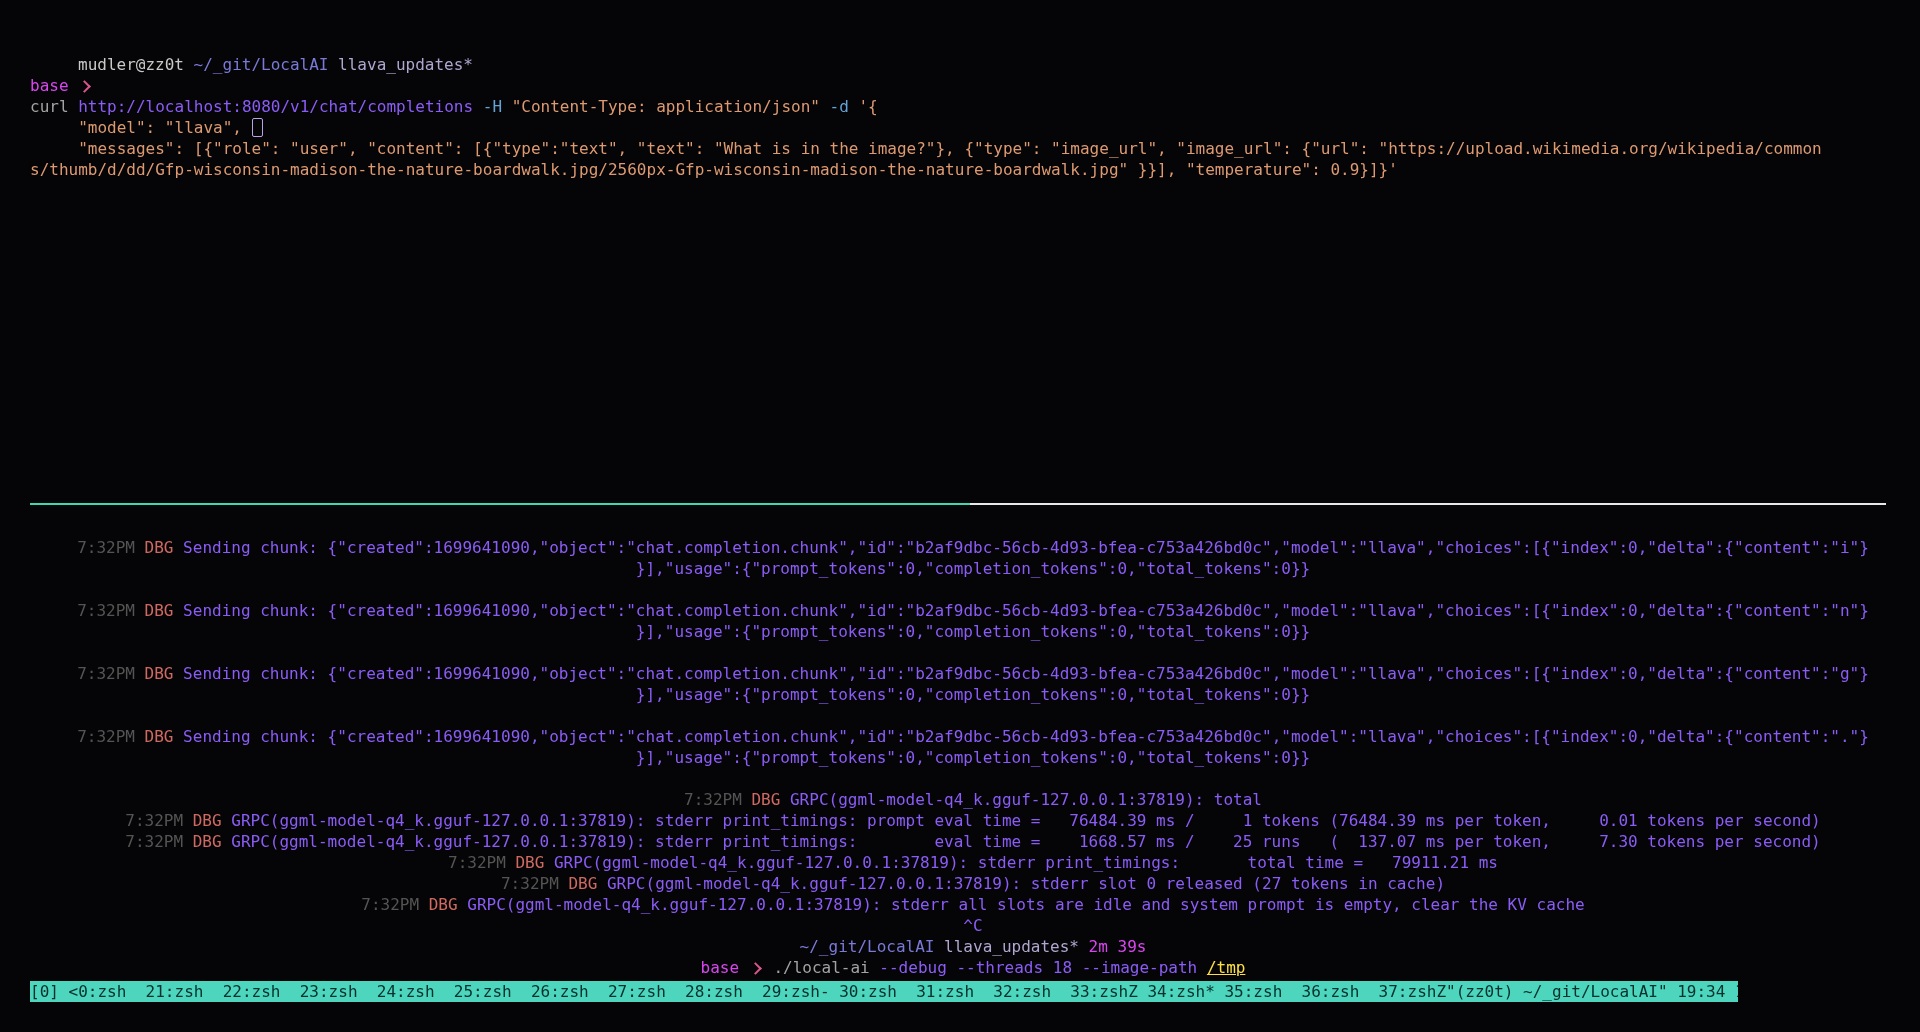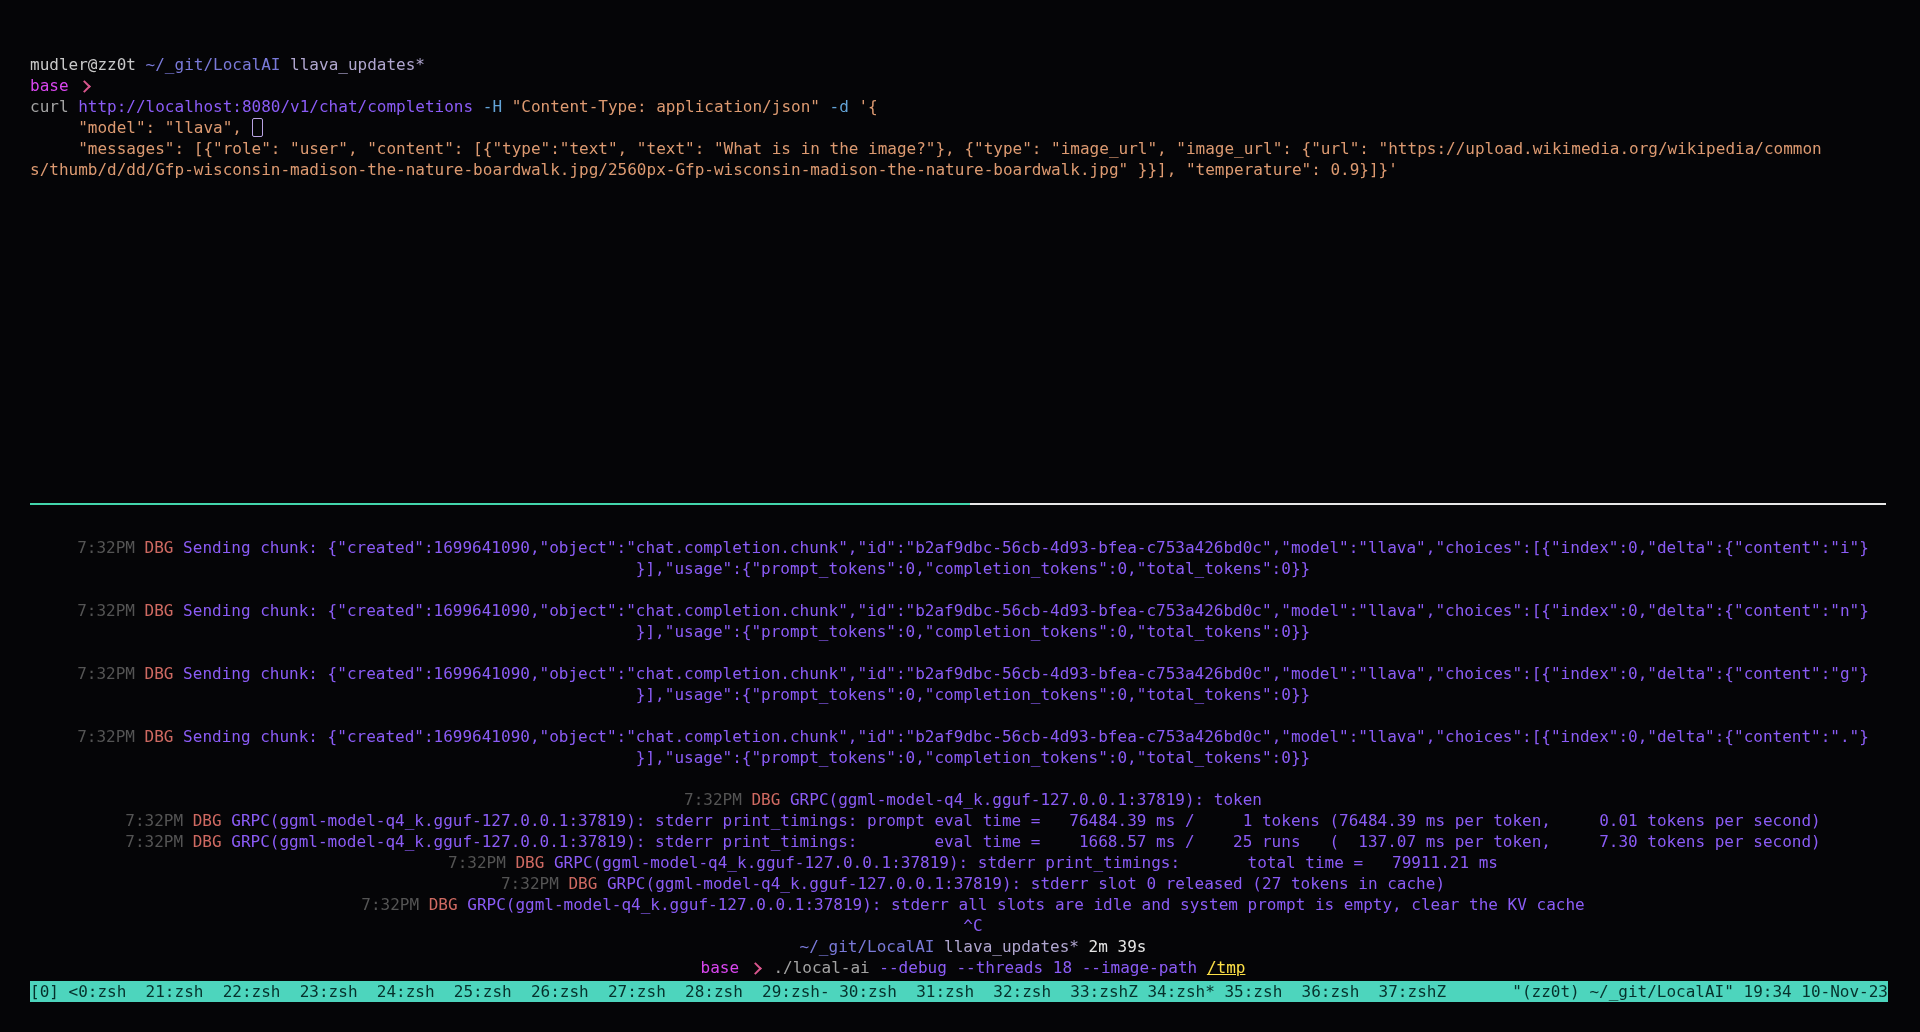--- a/index.html
+++ b/index.html
@@ -2,37 +2,37 @@
 <html><head>
 <meta charset="utf-8">
 <style>
   html,body{margin:0;padding:0;background:#050507;width:1920px;height:1032px;overflow:hidden;}
   .screen{position:absolute;inset:0;font-family:"DejaVu Sans Mono","Liberation Mono",monospace;font-size:16px;line-height:21px;color:#d4d4d4;}
   .pane{position:absolute;left:30px;right:4px;}
   .pane-top{top:54px;}
   .pane-bottom{top:537px;text-align:center;}
   .tline{white-space:pre;height:21px;overflow:hidden;}
   .c-fg{color:#8b5cf6;}
-  .c-user{color:#c9c9c9;}
+  .c-user{color:#c9c9c9;margin-left:48px;}
   .c-path{color:#7a7ad9;}
   .c-branch{color:#b0a6cf;margin-top:28px;}
   .c-dim{color:#d946ef;}
   .c-cmd{color:#a3a3a3;}
   .c-flag{color:#63a3d6;}
   .c-str{color:#dd9a71;}
   .c-time{color:#545454;}
   .c-dbg{color:#cf6a62;}
-  .c-dur{color:#e5e5e5;}
+  .c-dur{color:#d946ef;}
   .c-tmp{color:#fde047;text-decoration:underline;}
   .chevron{display:inline-block;width:7px;height:7px;border-top:2px solid #d9568e;border-right:2px solid #d9568e;transform:rotate(45deg);margin:0 4px 1px 2px;vertical-align:middle;}
   .cursor{display:inline-block;width:9px;height:17px;border:1px solid #b9a3e3;border-radius:2px;vertical-align:text-bottom;}
   .divider{position:absolute;top:503px;left:30px;width:1860px;height:2px;display:flex;}
   .div-green{width:940px;height:2px;background:#43d6ac;}
   .div-white{width:916px;height:2px;background:#e8e8e8;}
-  .statusbar{position:absolute;left:30px;top:981px;width:1858px;height:21px;background:#4dd5bd;color:#06312c;display:flex;justify-content:space-between;white-space:pre;overflow:hidden;font-size:16px;line-height:21px;}
+  .statusbar{position:absolute;left:30px;top:981px;width:1708px;height:21px;background:#4dd5bd;color:#06312c;display:flex;justify-content:space-between;white-space:pre;overflow:hidden;font-size:16px;line-height:21px;}
 </style>
 </head>
 <body>
 
 <div class="screen">
   <div class="pane pane-top">
       <div class="tline"><span class="c-user">mudler@zz0t </span><span class="c-path">~/_git/LocalAI</span><span class="c-fg"> </span><span class="c-branch">llava_updates*</span></div>
       <div class="tline"><span class="c-dim">base </span><span class="chevron"></span></div>
       <div class="tline"><span class="c-cmd">curl</span><span class="c-fg"> http://localhost:8080/v1/chat/completions </span><span class="c-flag">-H</span><span class="c-fg"> </span><span class="c-str">"Content-Type: application/json"</span><span class="c-fg"> </span><span class="c-flag">-d</span><span class="c-fg"> </span><span class="c-str">'{</span></div>
       <div class="tline"><span class="c-str">     "model": "llava", </span><span class="cursor"></span></div>
@@ -51,21 +51,21 @@
       <div class="tline">&nbsp;</div>
       <div class="tline"><span class="c-time">7:32PM</span><span class="c-fg"> </span><span class="c-dbg">DBG</span><span class="c-fg"> Sending chunk: {"created":1699641090,"object":"chat.completion.chunk","id":"b2af9dbc-56cb-4d93-bfea-c753a426bd0c","model":"llava","choices":[{"index":0,"delta":{"content":"n"}</span></div>
       <div class="tline"><span class="c-fg">}],"usage":{"prompt_tokens":0,"completion_tokens":0,"total_tokens":0}}</span></div>
       <div class="tline">&nbsp;</div>
       <div class="tline"><span class="c-time">7:32PM</span><span class="c-fg"> </span><span class="c-dbg">DBG</span><span class="c-fg"> Sending chunk: {"created":1699641090,"object":"chat.completion.chunk","id":"b2af9dbc-56cb-4d93-bfea-c753a426bd0c","model":"llava","choices":[{"index":0,"delta":{"content":"g"}</span></div>
       <div class="tline"><span class="c-fg">}],"usage":{"prompt_tokens":0,"completion_tokens":0,"total_tokens":0}}</span></div>
       <div class="tline">&nbsp;</div>
       <div class="tline"><span class="c-time">7:32PM</span><span class="c-fg"> </span><span class="c-dbg">DBG</span><span class="c-fg"> Sending chunk: {"created":1699641090,"object":"chat.completion.chunk","id":"b2af9dbc-56cb-4d93-bfea-c753a426bd0c","model":"llava","choices":[{"index":0,"delta":{"content":"."}</span></div>
       <div class="tline"><span class="c-fg">}],"usage":{"prompt_tokens":0,"completion_tokens":0,"total_tokens":0}}</span></div>
       <div class="tline">&nbsp;</div>
-      <div class="tline"><span class="c-time">7:32PM</span><span class="c-fg"> </span><span class="c-dbg">DBG</span><span class="c-fg"> GRPC(ggml-model-q4_k.gguf-127.0.0.1:37819): token</span></div>
+      <div class="tline"><span class="c-time">7:32PM</span><span class="c-fg"> </span><span class="c-dbg">DBG</span><span class="c-fg"> GRPC(ggml-model-q4_k.gguf-127.0.0.1:37819): total</span></div>
       <div class="tline"><span class="c-time">7:32PM</span><span class="c-fg"> </span><span class="c-dbg">DBG</span><span class="c-fg"> GRPC(ggml-model-q4_k.gguf-127.0.0.1:37819): stderr print_timings: prompt eval time =   76484.39 ms /     1 tokens (76484.39 ms per token,     0.01 tokens per second)</span></div>
       <div class="tline"><span class="c-time">7:32PM</span><span class="c-fg"> </span><span class="c-dbg">DBG</span><span class="c-fg"> GRPC(ggml-model-q4_k.gguf-127.0.0.1:37819): stderr print_timings:        eval time =    1668.57 ms /    25 runs   (  137.07 ms per token,     7.30 tokens per second)</span></div>
       <div class="tline"><span class="c-time">7:32PM</span><span class="c-fg"> </span><span class="c-dbg">DBG</span><span class="c-fg"> GRPC(ggml-model-q4_k.gguf-127.0.0.1:37819): stderr print_timings:       total time =   79911.21 ms</span></div>
       <div class="tline"><span class="c-time">7:32PM</span><span class="c-fg"> </span><span class="c-dbg">DBG</span><span class="c-fg"> GRPC(ggml-model-q4_k.gguf-127.0.0.1:37819): stderr slot 0 released (27 tokens in cache)</span></div>
       <div class="tline"><span class="c-time">7:32PM</span><span class="c-fg"> </span><span class="c-dbg">DBG</span><span class="c-fg"> GRPC(ggml-model-q4_k.gguf-127.0.0.1:37819): stderr all slots are idle and system prompt is empty, clear the KV cache</span></div>
       <div class="tline"><span class="c-fg">^C</span></div>
       <div class="tline"><span class="c-path">~/_git/LocalAI</span><span class="c-fg"> </span><span class="c-branch">llava_updates*</span><span class="c-fg"> </span><span class="c-dur">2m 39s</span></div>
       <div class="tline"><span class="c-dim">base </span><span class="chevron"></span><span class="c-fg"> </span><span class="c-cmd">./local-ai</span><span class="c-fg"> --debug --threads 18 --image-path </span><span class="c-tmp">/tmp</span></div>
     </div>
 

